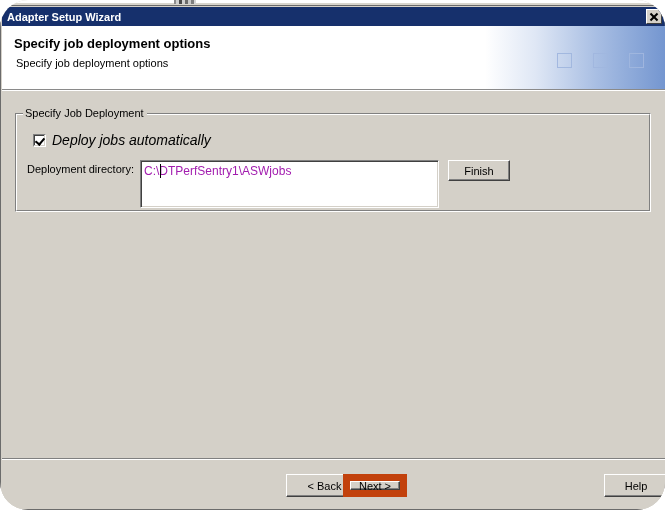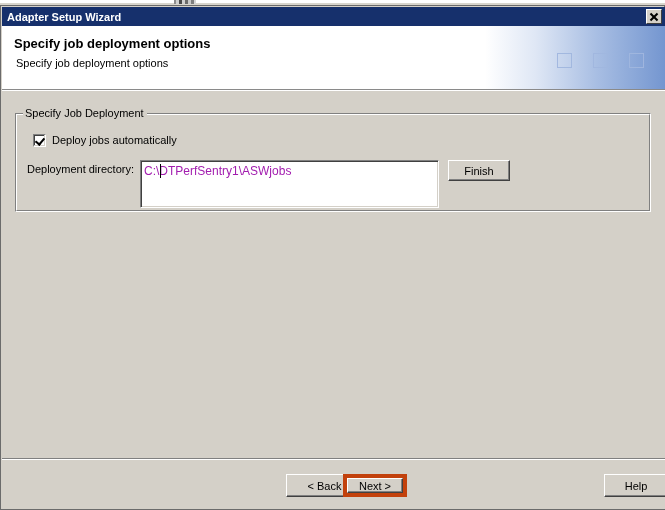--- a/index.html
+++ b/index.html
@@ -15,20 +15,21 @@
 
   #screen {
     position: relative;
     width: 665px;
     height: 510px;
     overflow: hidden;
     background: #d4d0c8;
     font-family: "Liberation Sans", sans-serif;
     font-size: 11px;
     color: #000000;
+    border-radius: 28px;
   }
 
   
   .top-artifact {
     position: absolute;
     left: 0; top: 0;
     width: 665px; height: 5px;
     background: #ffffff;
   }
   .top-artifact-bar {
@@ -250,22 +251,23 @@
     left: 3px;
     top: 1px;
     width: 4px;
     height: 7px;
     border: solid #000000;
     border-width: 0 2px 2px 0;
     transform: rotate(40deg);
   }
   .cb-label {
     margin-left: 6px;
-    font-size: 11px;
-    white-space: nowrap;
+    font-size: 14px;
+    white-space: nowrap;
+    font-style: italic;
   }
 
   
   .dir-label {
     position: absolute;
     left: 12px; top: 56px;
     font-size: 11px;
     white-space: nowrap;
   }
   .dir-input {
@@ -358,21 +360,21 @@
     box-shadow: inset -1px -1px 0 #808080;
     font-size: 11px;
     color: #000000;
     display: flex;
     align-items: center;
     justify-content: center;
     cursor: default;
     white-space: nowrap;
   }
   .btn.default {
-    border: 4px solid #c2410c;
+    border: 7px solid #c2410c;
     box-shadow: none;
   }
   .btn.default .inner {
     width: 100%;
     height: 100%;
     box-sizing: border-box;
     border-top: 1px solid #ffffff;
     border-left: 1px solid #ffffff;
     border-right: 1px solid #404040;
     border-bottom: 1px solid #404040;

